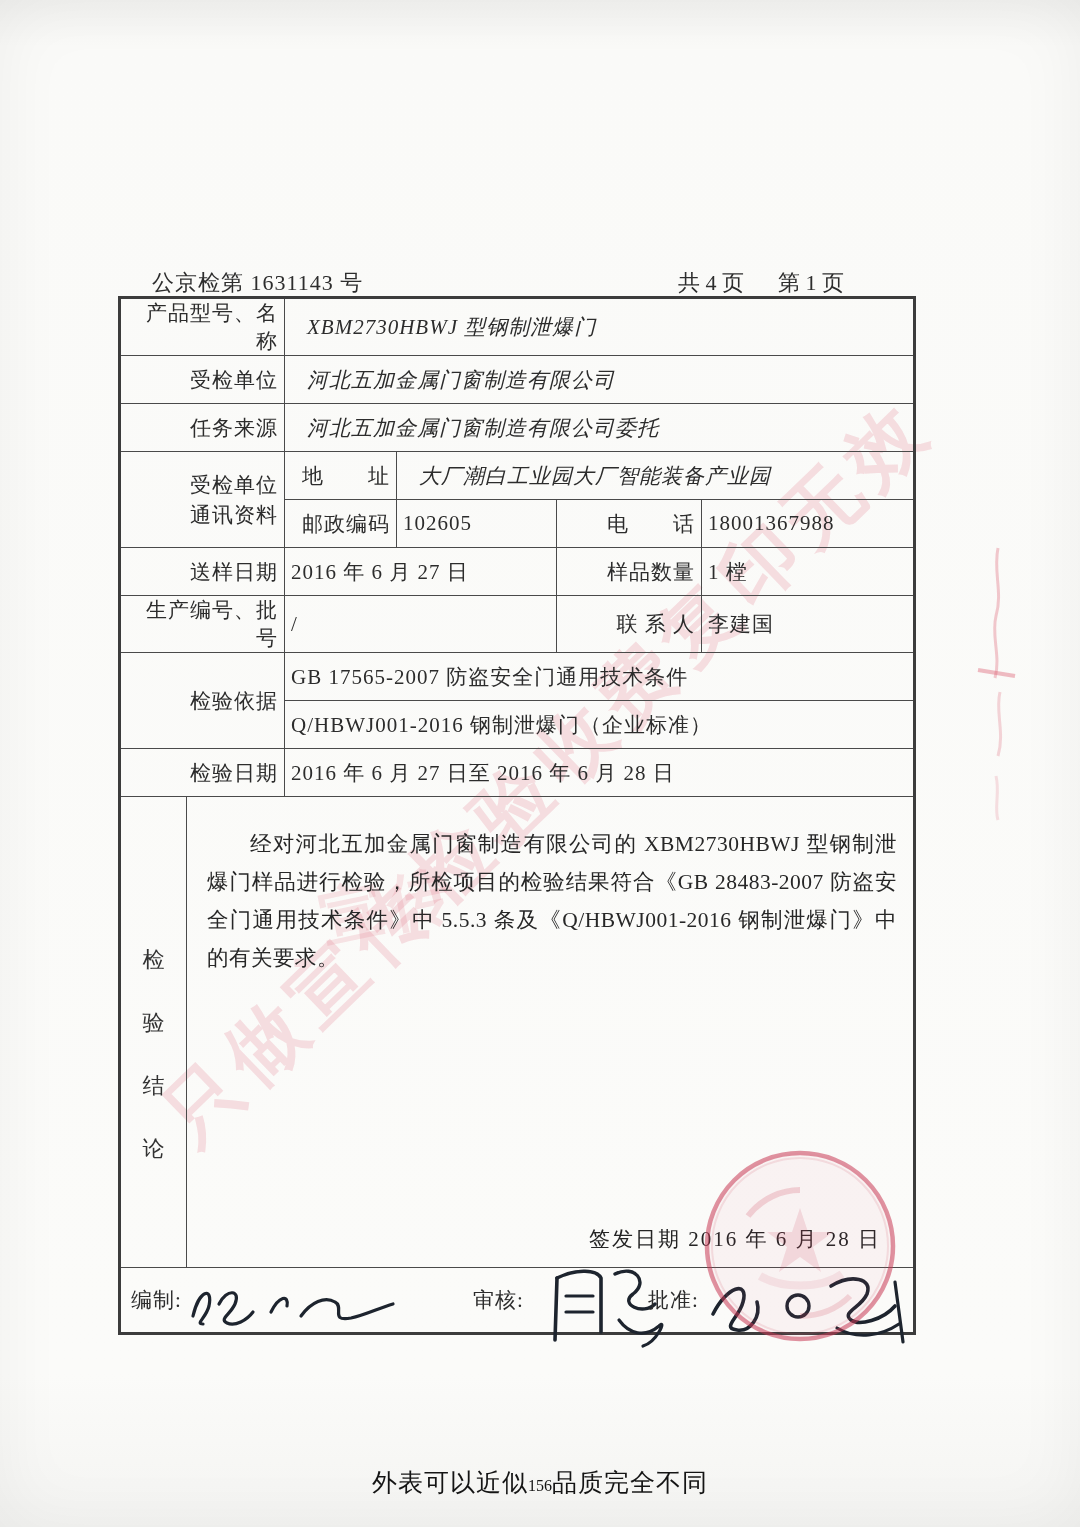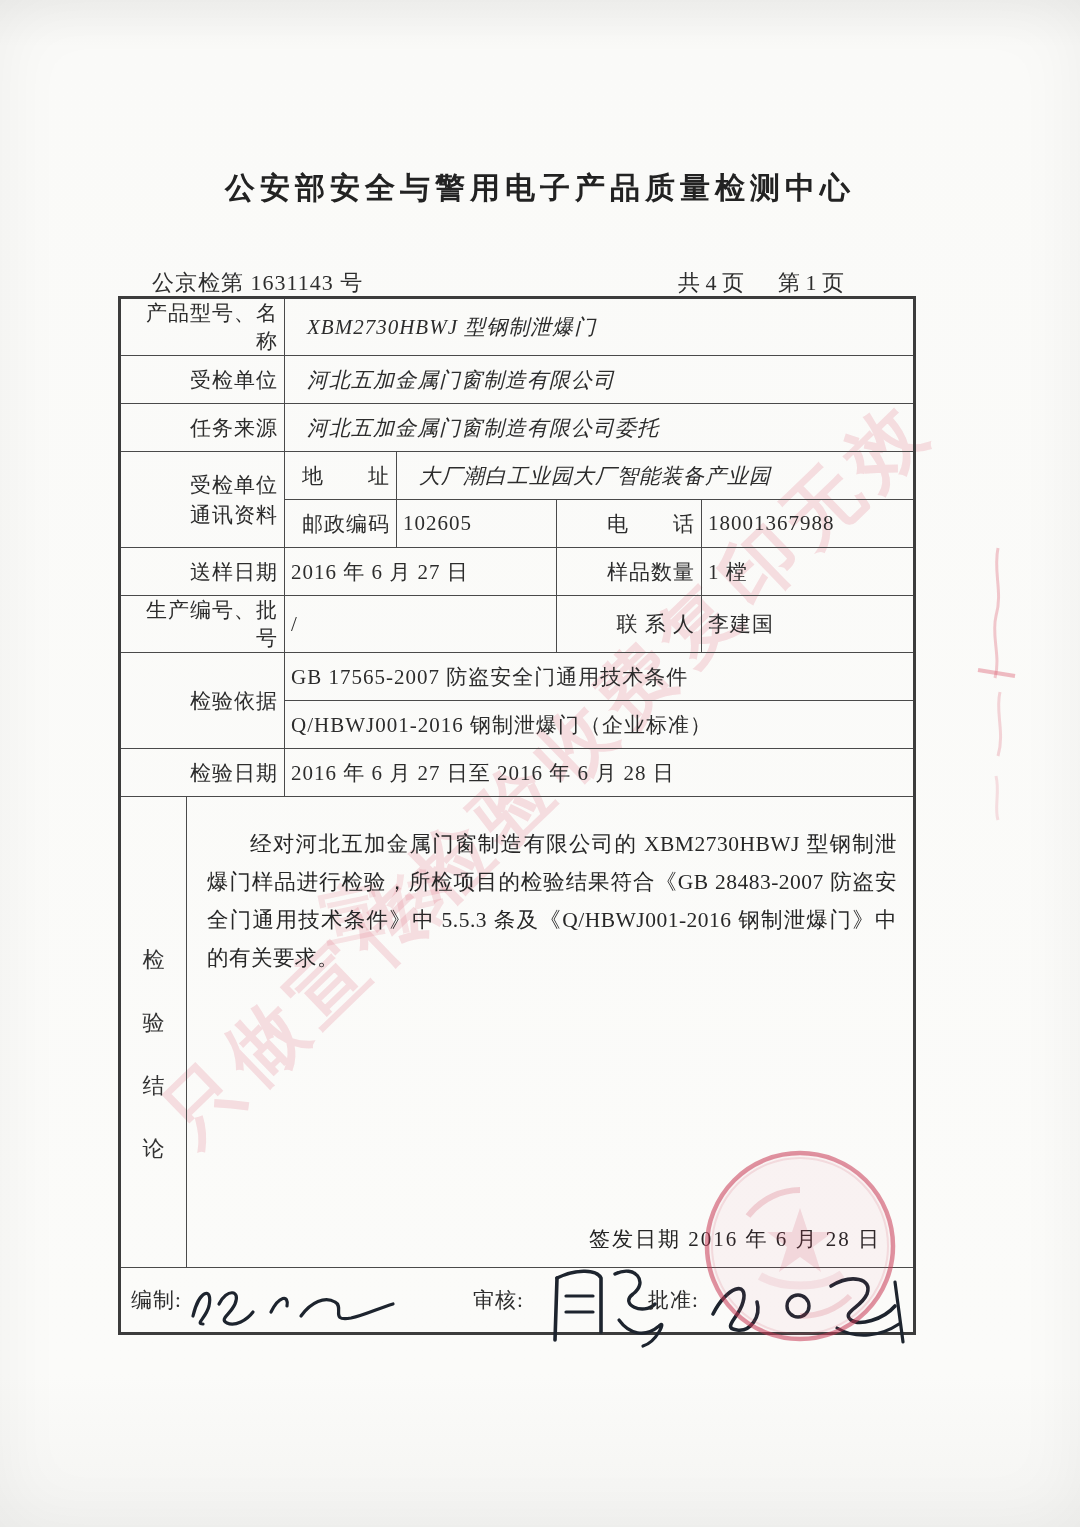--- a/index.html
+++ b/index.html
@@ -89,21 +89,20 @@
   .footer-note .small-code{font-size:16px;letter-spacing:0;}
 </style>
 </head>
 <body>
 
 <div class="page">
 
   <div class="watermark">只做宣传检验收费复印无效</div>
   <div class="watermark-frag">宣传</div>
 
-  <div class="org-title">公安部安全与警用电子产品质量检测中心</div>
   <div class="report-no">公京检第 1631143 号</div>
   <div class="page-info">
     <span class="gap">共 4 页</span><span>第 1 页</span>
   </div>
 
   <table class="main-table">
     <colgroup>
       <col style="width:165px">
         <col style="width:112px">
         <col style="width:160px">
@@ -215,14 +214,17 @@
     <path d="M60,130 C80,142 120,144 142,128" fill="none" stroke="rgba(205,60,85,0.10)" stroke-width="8"></path>
   </svg>
 
   <svg class="margin-marks" width="90" height="320" viewBox="0 0 90 320">
     <path d="M38,28 C33,52 43,72 36,96 C31,116 41,136 35,158" fill="none" stroke="rgba(220,90,110,0.32)" stroke-width="3"></path>
     <path d="M18,150 L55,156" fill="none" stroke="rgba(220,90,110,0.40)" stroke-width="4"></path>
     <path d="M40,172 C35,192 45,212 38,236" fill="none" stroke="rgba(220,90,110,0.25)" stroke-width="3"></path>
     <path d="M36,256 C40,272 34,288 38,300" fill="none" stroke="rgba(220,90,110,0.18)" stroke-width="3"></path>
   </svg>
 
+  <div class="footer-note">
+    <span>外表可以近似</span><span class="small-code">156</span><span>品质完全不同</span>
+  </div>
 
 </div>
 
 </body></html>

